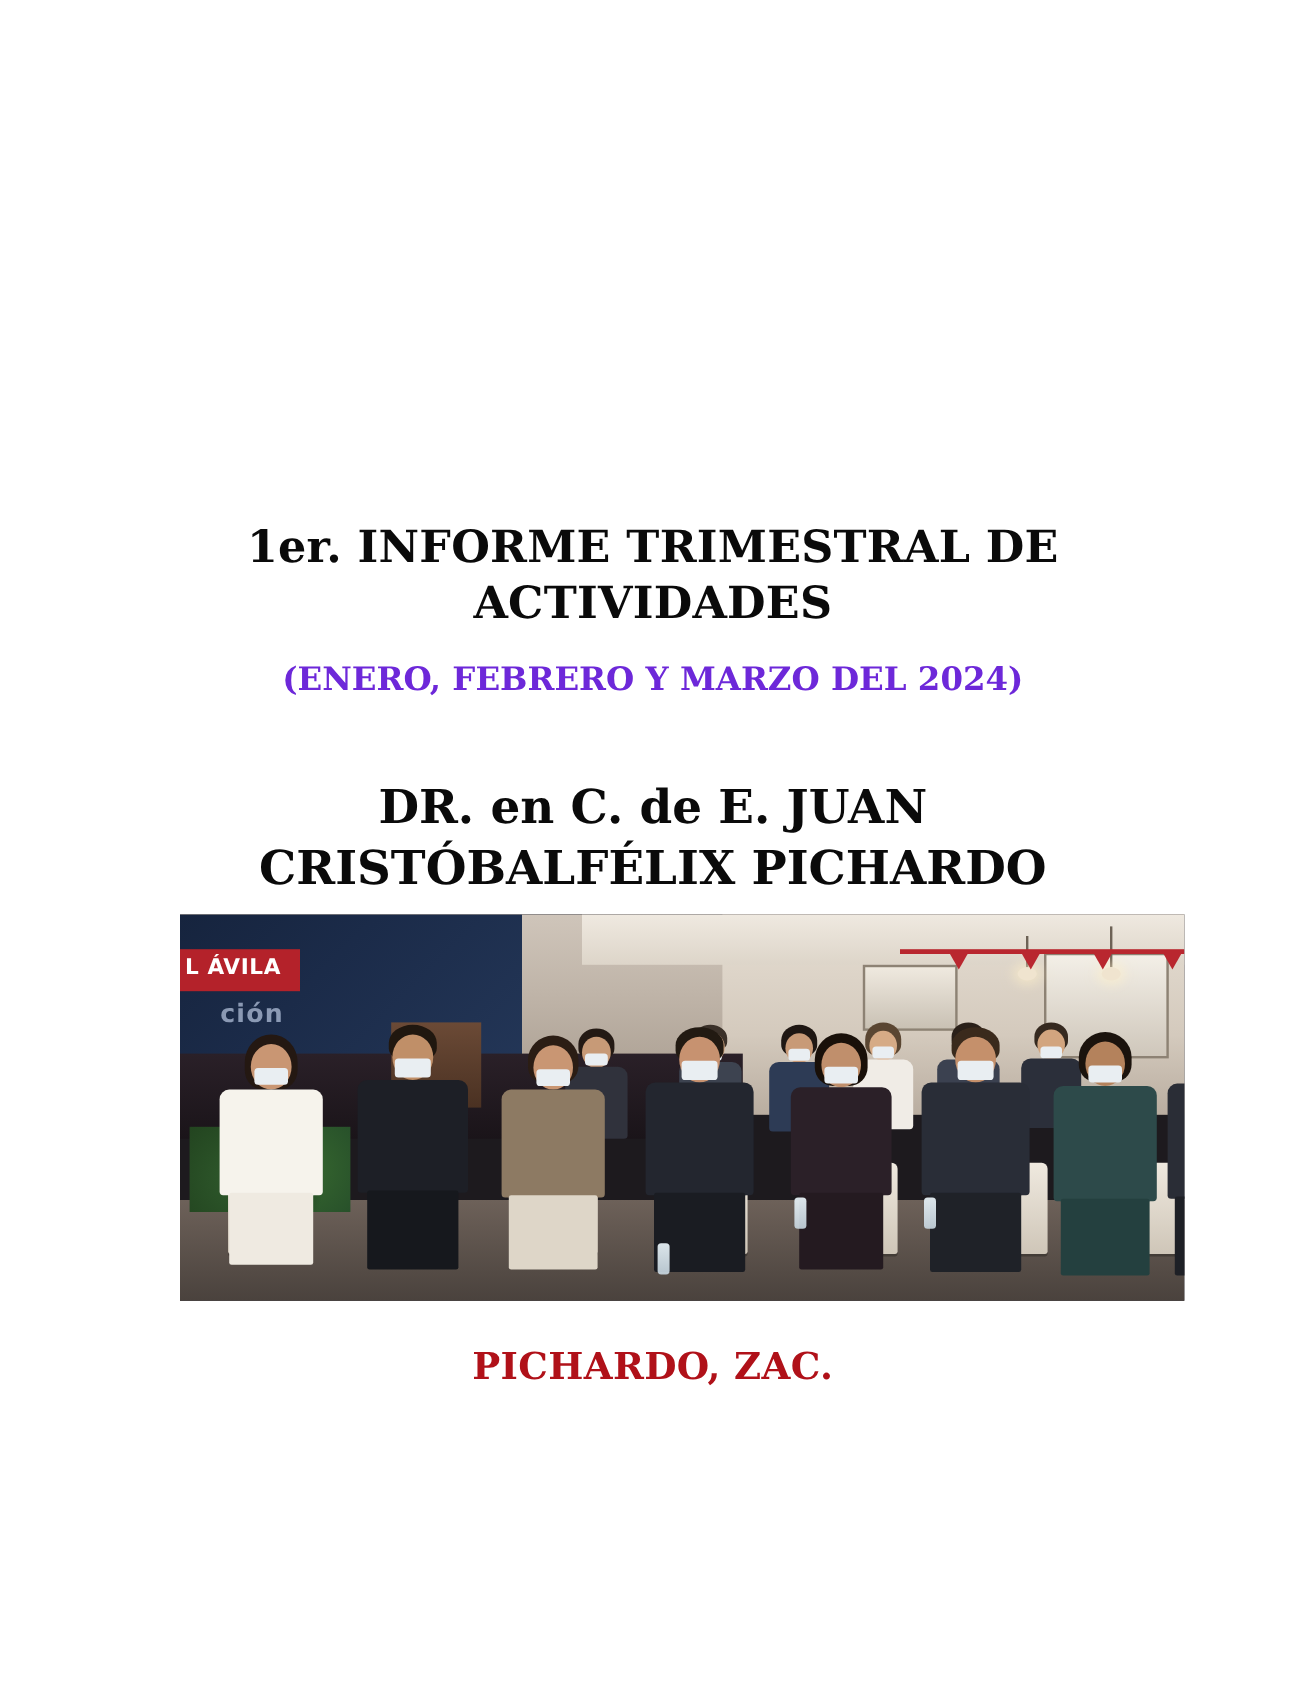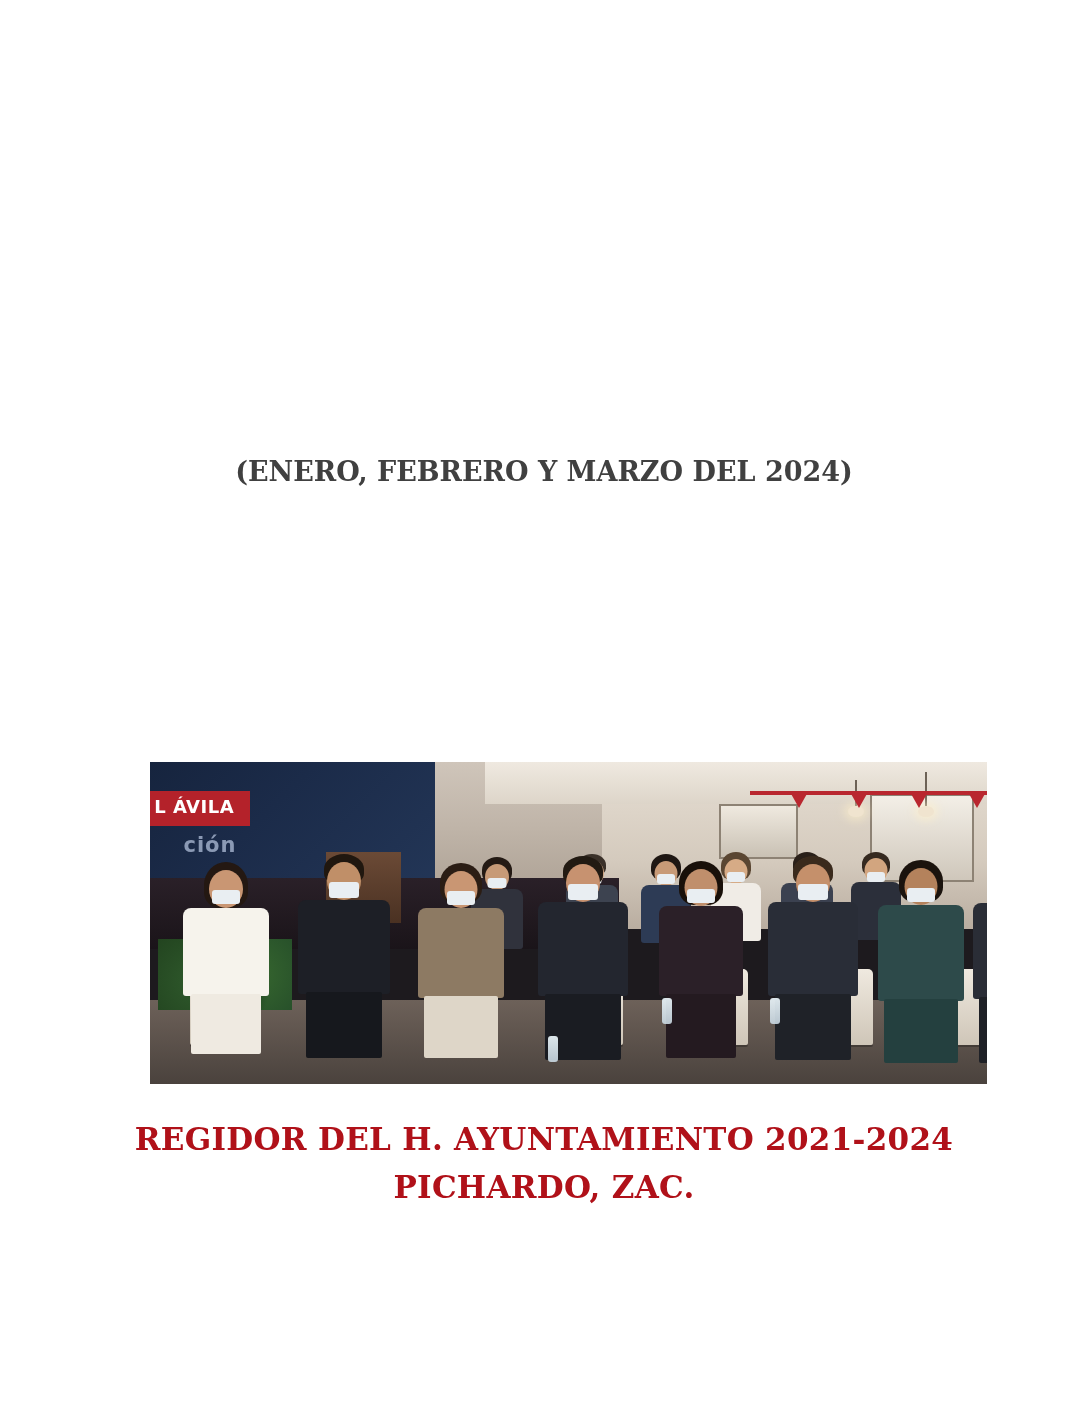--- a/index.html
+++ b/index.html
@@ -31,21 +31,21 @@
     color: #0a0a0a;
     letter-spacing: 0.2px;
     margin: 0 auto;
     max-width: 700px;
   }
   .doc-subtitle {
     font-family: "DejaVu Serif", "Liberation Serif", serif;
     font-weight: bold;
     font-size: 27px;
     line-height: 1.3;
-    color: #404040;
+    color: #6d28d9;
     margin: 22px auto 0;
     max-width: 760px;
   }
   .author-block {
     position: absolute;
     top: 648px;
     left: 0;
     width: 100%;
     text-align: center;
   }
@@ -199,23 +199,27 @@
     color: #b01119;
     letter-spacing: .3px;
   }
 </style>
 </head>
 <body>
 
 <div class="page">
 
   <div class="title-block">
+    <div class="doc-title">1er. INFORME TRIMESTRAL DE ACTIVIDADES</div>
     <div class="doc-subtitle">(ENERO, FEBRERO Y MARZO DEL 2024)</div>
   </div>
 
+  <div class="author-block">
+    <div class="author-name">DR. en C. de E. JUAN CRISTÓBALFÉLIX PICHARDO</div>
+  </div>
 
   <div class="photo-frame">
     <div class="photo-inner">
 
       <div class="wall"></div>
       <div class="wall-right"></div>
       <div class="ceiling"></div>
 
       <div class="window-a"></div>
       <div class="window-b"></div>
@@ -353,17 +357,16 @@
       </div>
 
       <div class="bottle" style="left:398px;bottom:22px;"></div>
       <div class="bottle" style="left:620px;bottom:60px;"></div>
       <div class="bottle" style="left:512px;bottom:60px;"></div>
 
     </div>
   </div>
 
   <div class="footer-block">
-    <div class="footer-line">REGIDOR DEL H. AYUNTAMIENTO 2021-2024</div>
     <div class="footer-line">PICHARDO, ZAC.</div>
   </div>
 
 </div>
 
 </body></html>

